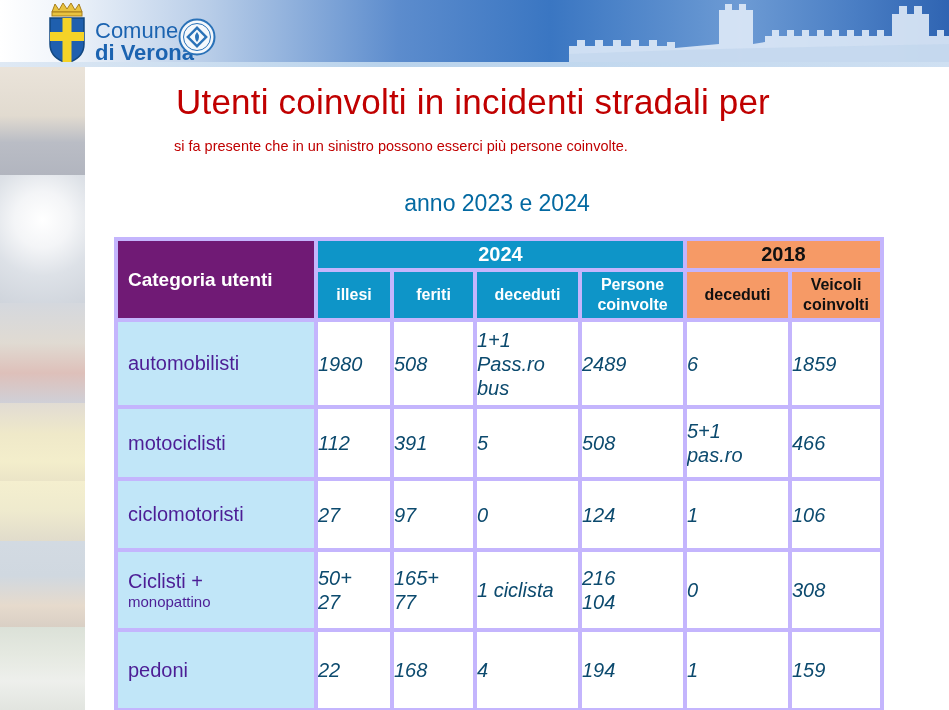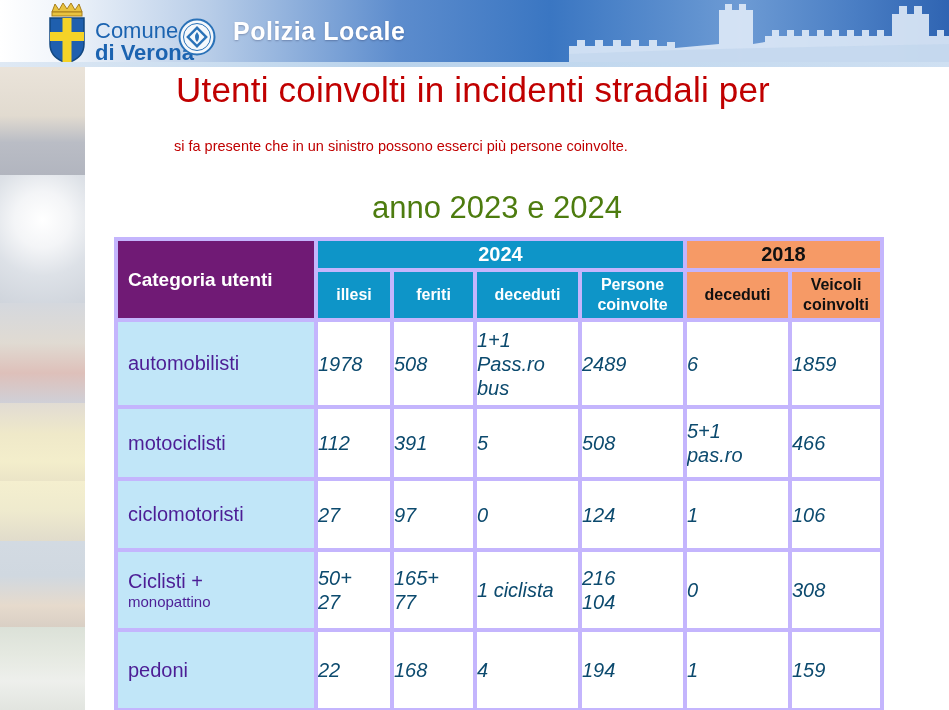--- a/index.html
+++ b/index.html
@@ -61,32 +61,32 @@
       linear-gradient(180deg, #b8ab97 0%, #d9ca7e 40%, #e3d684 75%, #cfc07a 100%); }
   .ph5 { height: 60px; background:
       linear-gradient(180deg, #e6d98c 0%, #d8ce8a 50%, #b7ab84 100%); }
   .ph6 { height: 86px; background:
       linear-gradient(180deg, #95a7ba 0%, #8fa2b5 40%, #c3a887 75%, #a58d74 100%); }
   .ph7 { height: 83px; background:
       linear-gradient(180deg, #aab8a2 0%, #c2cbb8 35%, #d6dad2 65%, #b9c0b4 100%); }
 
   
   .title-line1 {
-    position: absolute; left: 176px; top: 70px;
+    position: absolute; left: 176px; top: 82px;
     color: #c00000; font-size: 35px; font-weight: 400; letter-spacing: .2px;
   }
   .title-line2-wrap {
     position: absolute; left: 170px; top: 138px;
     display: flex; align-items: baseline;
   }
   .title-line2 { color: #c00000; font-size: 35px; font-weight: 400; }
   .title-footnote { color: #c00000; font-size: 14.5px; font-weight: 400; margin-left: 4px; }
   .subtitle {
     position: absolute; left: 114px; top: 190px; width: 766px;
-    text-align: center; color: #4d7c0f; font-size: 31px; font-weight: 400;
+    text-align: center; color: #0369a1; font-size: 23px; font-weight: 400;
   }
 
   
   table.data {
     position: absolute; left: 114px; top: 237px; width: 766px;
     border-collapse: collapse; table-layout: fixed;
   }
   table.data th, table.data td {
     border: 4px solid #c4b5fd;
     vertical-align: middle;
@@ -165,21 +165,20 @@
     <span class="l2">di Verona</span>
   </div>
 
   <svg class="cert-logo" viewBox="0 0 38 38">
     <circle cx="19" cy="19" r="17.5" fill="#f4f8fc" stroke="#2a72b8" stroke-width="2"></circle>
     <circle cx="19" cy="19" r="13.5" fill="none" stroke="#2a72b8" stroke-width="1"></circle>
     <rect x="12.5" y="12.5" width="13" height="13" fill="none" stroke="#2a72b8" stroke-width="2.4" transform="rotate(45 19 19)"></rect>
     <path d="M19,14 Q15,19 19,24 Q23,19 19,14 Z" fill="#2a72b8"></path>
   </svg>
 
-  <div class="dept-title">Polizia Locale</div>
 </div>
 <div class="banner-strip"></div>
 
 <div class="sidebar">
   <div class="ph ph1"></div>
   <div class="ph ph2"></div>
   <div class="ph ph3"></div>
   <div class="ph ph4"></div>
   <div class="ph ph5"></div>
   <div class="ph ph6"></div>
@@ -215,21 +214,21 @@
     <th class="sub24">Persone coinvolte</th>
     <th class="sub23">deceduti</th>
     <th class="sub23">Veicoli coinvolti</th>
   </tr>
 
   <tr class="r0">
     <td class="cat">
       <span>automobilisti</span>
       <span class="small"></span>
     </td>
-    <td class="val">1978</td>
+    <td class="val">1980</td>
     <td class="val">508</td>
     <td class="val">1+1
 Pass.ro
 bus</td>
     <td class="val">2489</td>
     <td class="val">6</td>
     <td class="val">1859</td>
   </tr>
 
   <tr class="r1">

